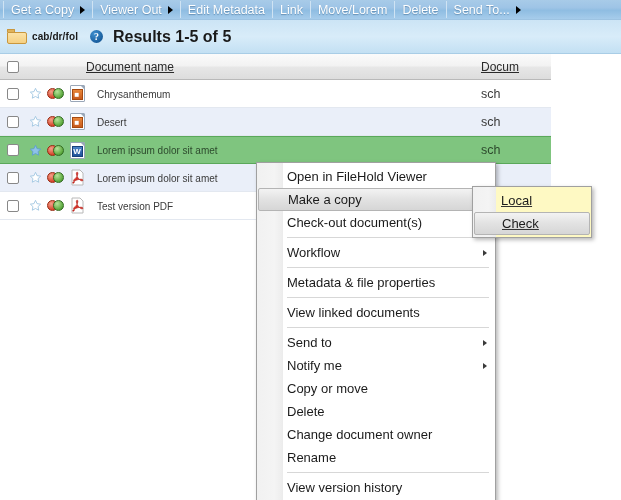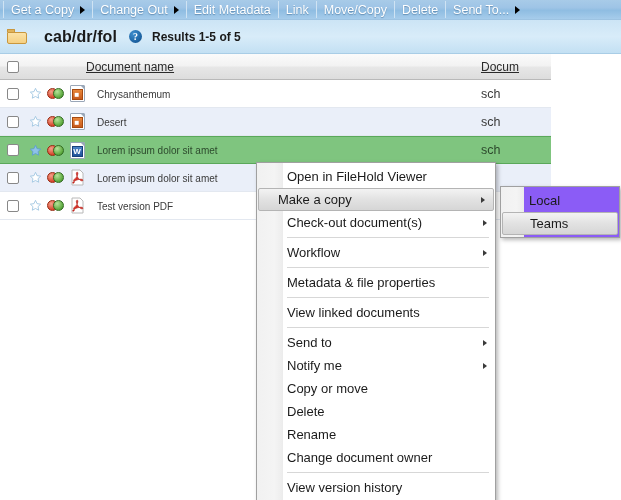--- a/index.html
+++ b/index.html
@@ -86,41 +86,40 @@
   }
   .folder-icon .body {
     position: absolute; left: 0; top: 3px;
     width: 20px; height: 12px;
     background: linear-gradient(to bottom, #fbe2a6 0%, #f5d081 100%);
     border: 1px solid #c9973d;
     border-radius: 0 2px 2px 2px;
     box-sizing: border-box;
   }
   .crumb-path {
-    font-size: 16px;
+    font-size: 10px;
     color: #1a1a1a;
     font-weight: bold;
     letter-spacing: .1px;
-    margin-left: 12px;
   }
   .help-icon {
     width: 13px; height: 13px;
     border-radius: 50%;
     background: radial-gradient(circle at 35% 30%, #3f8fcf 0%, #1a5f9e 70%, #134a7d 100%);
     color: #ffffff;
     font-size: 10px;
     font-weight: bold;
     line-height: 13px;
     text-align: center;
     margin: 0 10px 0 12px;
     flex: 0 0 auto;
     font-family: "Liberation Serif", serif;
   }
   .results-text {
-    font-size: 12px;
+    font-size: 16px;
     color: #1a1a1a;
     font-weight: bold;
   }
 
   
   .grid { width: 551px; }
   .grid-head {
     height: 26px;
     background: linear-gradient(to bottom, #fbfbfb 0%, #f2f2f2 48%, #e7e7e7 52%, #dddddd 100%);
     border-bottom: 1px solid #b9b9b9;
@@ -274,21 +273,21 @@
     font-size: 13px;
     color: #1b1b1b;
     cursor: default;
     box-sizing: border-box;
   }
   .mi.hover {
     background: linear-gradient(to bottom, #f3f3f3 0%, #e2e2e2 50%, #d6d6d6 100%);
     border: 1px solid #b4b4b4;
     border-radius: 2px;
     margin: 0 1px;
-    padding-left: 19px;
+    padding-left: 29px;
     height: 23px;
   }
   .mi .mi-label { flex: 1 1 auto; white-space: nowrap; }
   .mi .sub-arrow {
     width: 0; height: 0;
     border-left: 4px solid #3a3a3a;
     border-top: 3.5px solid transparent;
     border-bottom: 3.5px solid transparent;
     flex: 0 0 auto;
     margin-left: 6px;
@@ -297,29 +296,30 @@
     position: relative;
     z-index: 1;
     height: 1px;
     background: #d7d7d7;
     margin: 3px 6px 3px 30px;
   }
 
   
   .submenu {
     position: absolute;
-    left: 500px;
+    left: 472px;
     top: 186px;
     width: 120px;
-    background: #8b5cf6;
+    background: #fef9c3;
     border: 1px solid #a0a0a0;
     box-shadow: 2px 2px 4px rgba(0,0,0,.28);
     box-sizing: border-box;
     padding: 2px 0;
     z-index: 50;
+    text-decoration: underline;
   }
   .submenu::before {
     content: "";
     position: absolute;
     left: 0; top: 0; bottom: 0;
     width: 22px;
     background: linear-gradient(to right, #f1f1f1 0%, #f4f4f4 70%, #ededed 100%);
     border-right: 1px solid #ececec;
     z-index: 0;
   }
@@ -330,34 +330,34 @@
 <body>
 
 <div class="toolbar" id="toolbar">
     <span class="tb-sep"></span>
     <div class="tb-item">
       <span class="lbl">Get a Copy</span>
       <span class="tb-arrow"></span>
     </div>
     <span class="tb-sep"></span>
     <div class="tb-item">
-      <span class="lbl">Change Out</span>
+      <span class="lbl">Viewer Out</span>
       <span class="tb-arrow"></span>
     </div>
     <span class="tb-sep"></span>
     <div class="tb-item">
       <span class="lbl">Edit Metadata</span>
     </div>
     <span class="tb-sep"></span>
     <div class="tb-item">
       <span class="lbl">Link</span>
     </div>
     <span class="tb-sep"></span>
     <div class="tb-item">
-      <span class="lbl">Move/Copy</span>
+      <span class="lbl">Move/Lorem</span>
     </div>
     <span class="tb-sep"></span>
     <div class="tb-item">
       <span class="lbl">Delete</span>
     </div>
     <span class="tb-sep"></span>
     <div class="tb-item">
       <span class="lbl">Send To...</span>
       <span class="tb-arrow"></span>
     </div>
@@ -557,31 +557,31 @@
       <span class="mi-label">Notify me</span>
       <span class="sub-arrow"></span>
     </div>
     <div class="mi">
       <span class="mi-label">Copy or move</span>
     </div>
     <div class="mi">
       <span class="mi-label">Delete</span>
     </div>
     <div class="mi">
+      <span class="mi-label">Change document owner</span>
+    </div>
+    <div class="mi">
       <span class="mi-label">Rename</span>
     </div>
-    <div class="mi">
-      <span class="mi-label">Change document owner</span>
-    </div>
     <div class="msep"></div>
     <div class="mi">
       <span class="mi-label">View version history</span>
     </div>
   </div>
 
 <div class="submenu" id="submenu">
     <div class="mi">
       <span class="mi-label">Local</span>
     </div>
     <div class="mi hover">
-      <span class="mi-label">Teams</span>
+      <span class="mi-label">Check</span>
     </div>
   </div>
 
 </body></html>

